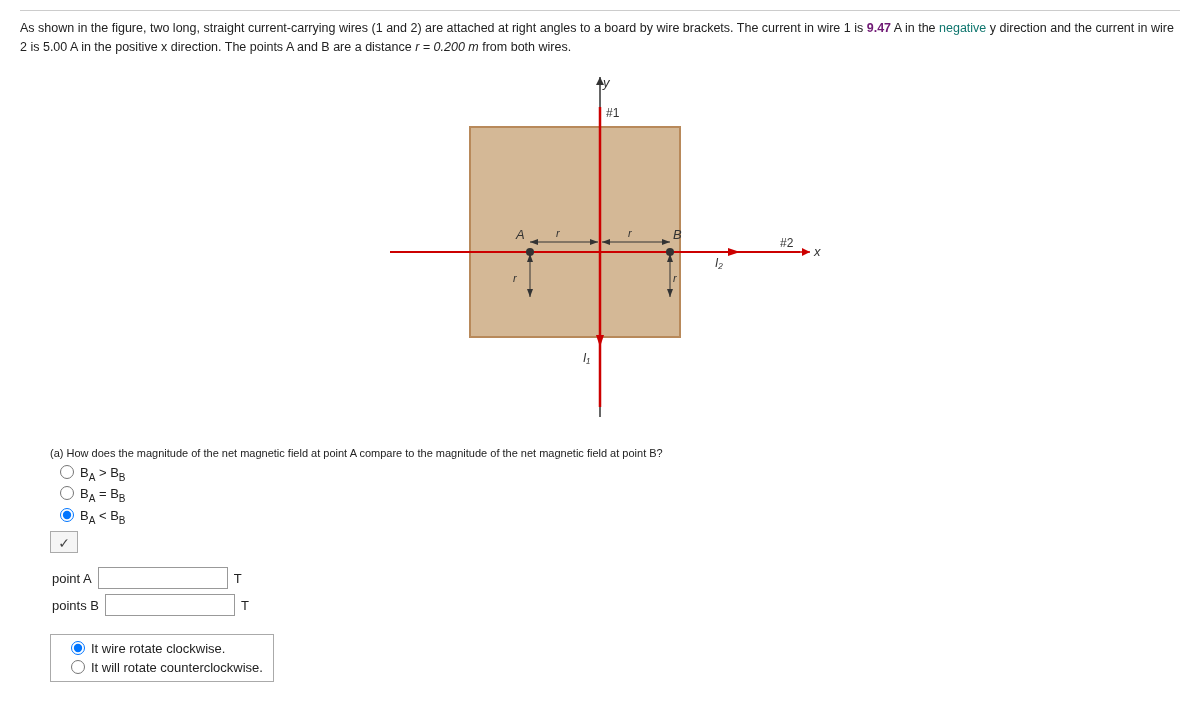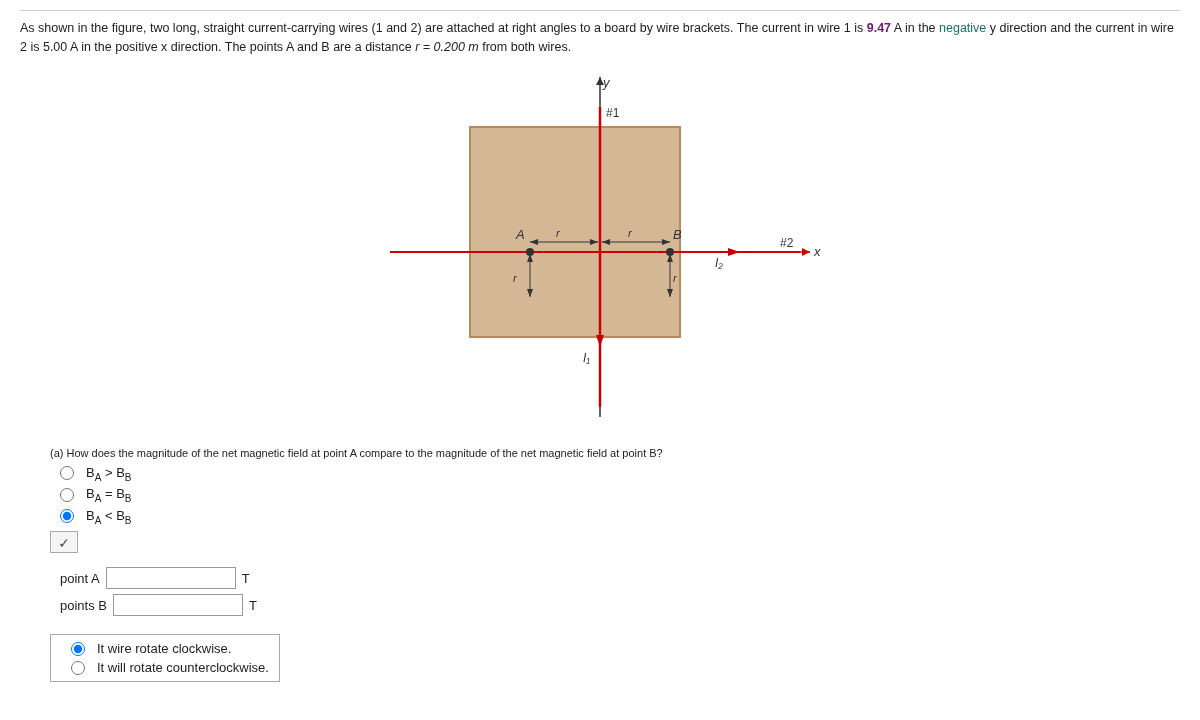--- a/index.html
+++ b/index.html
@@ -41,22 +41,22 @@
       margin-bottom: 6px;
     }
     .radio-group {
       display: flex;
       flex-direction: column;
       gap: 4px;
       margin-left: 10px;
     }
     .radio-item {
       display: flex;
-      align-items: center;
-      gap: 12px;
+      align-items: flex-start;
+      gap: 6px;
       font-size: 13px;
     }
     .radio-item input[type="radio"] {
       width: 14px;
       height: 14px;
       cursor: pointer;
     }
     .check-btn {
       display: inline-block;
       width: 28px;
@@ -68,21 +68,21 @@
       cursor: pointer;
       margin-top: 6px;
       font-size: 14px;
       color: #444;
     }
     .input-row {
       display: flex;
       align-items: center;
       gap: 6px;
       margin-bottom: 5px;
-      margin-left: 10px;
+      margin-left: 2px;
       font-size: 13px;
     }
     .answer-input {
       width: 130px;
       height: 22px;
       border: 1px solid #999;
       font-size: 13px;
       padding: 0 4px;
     }
     .answer-box {

